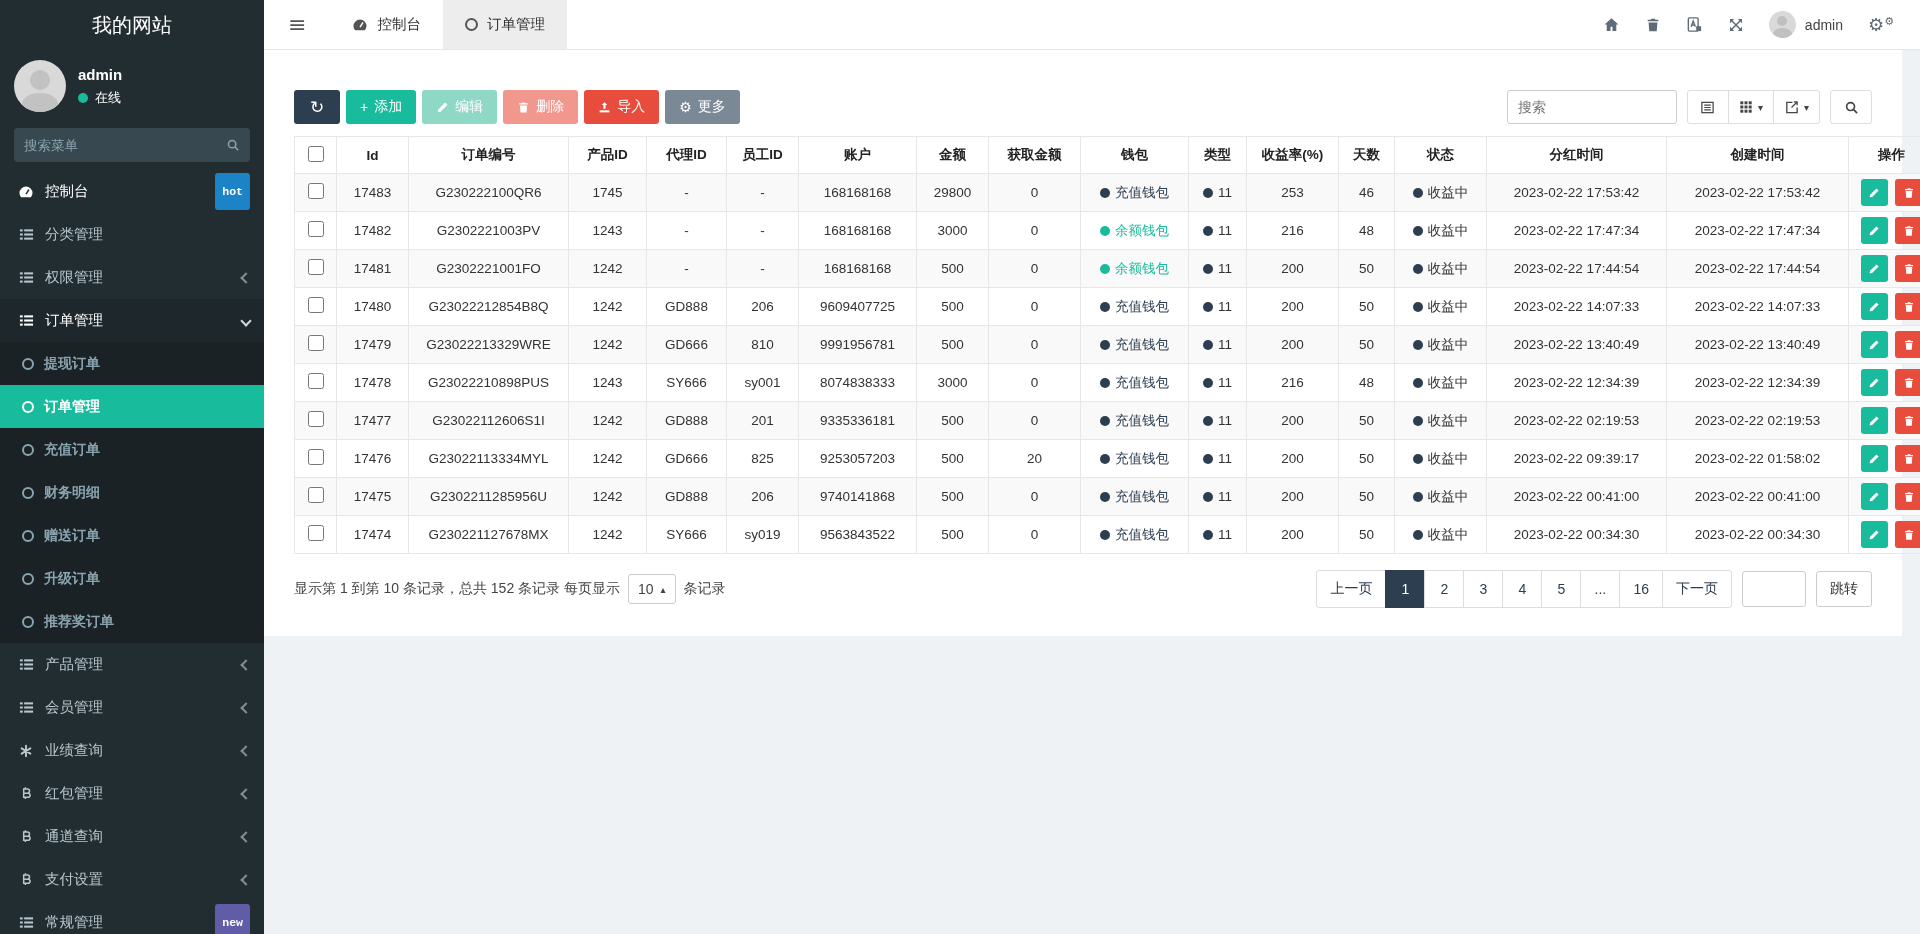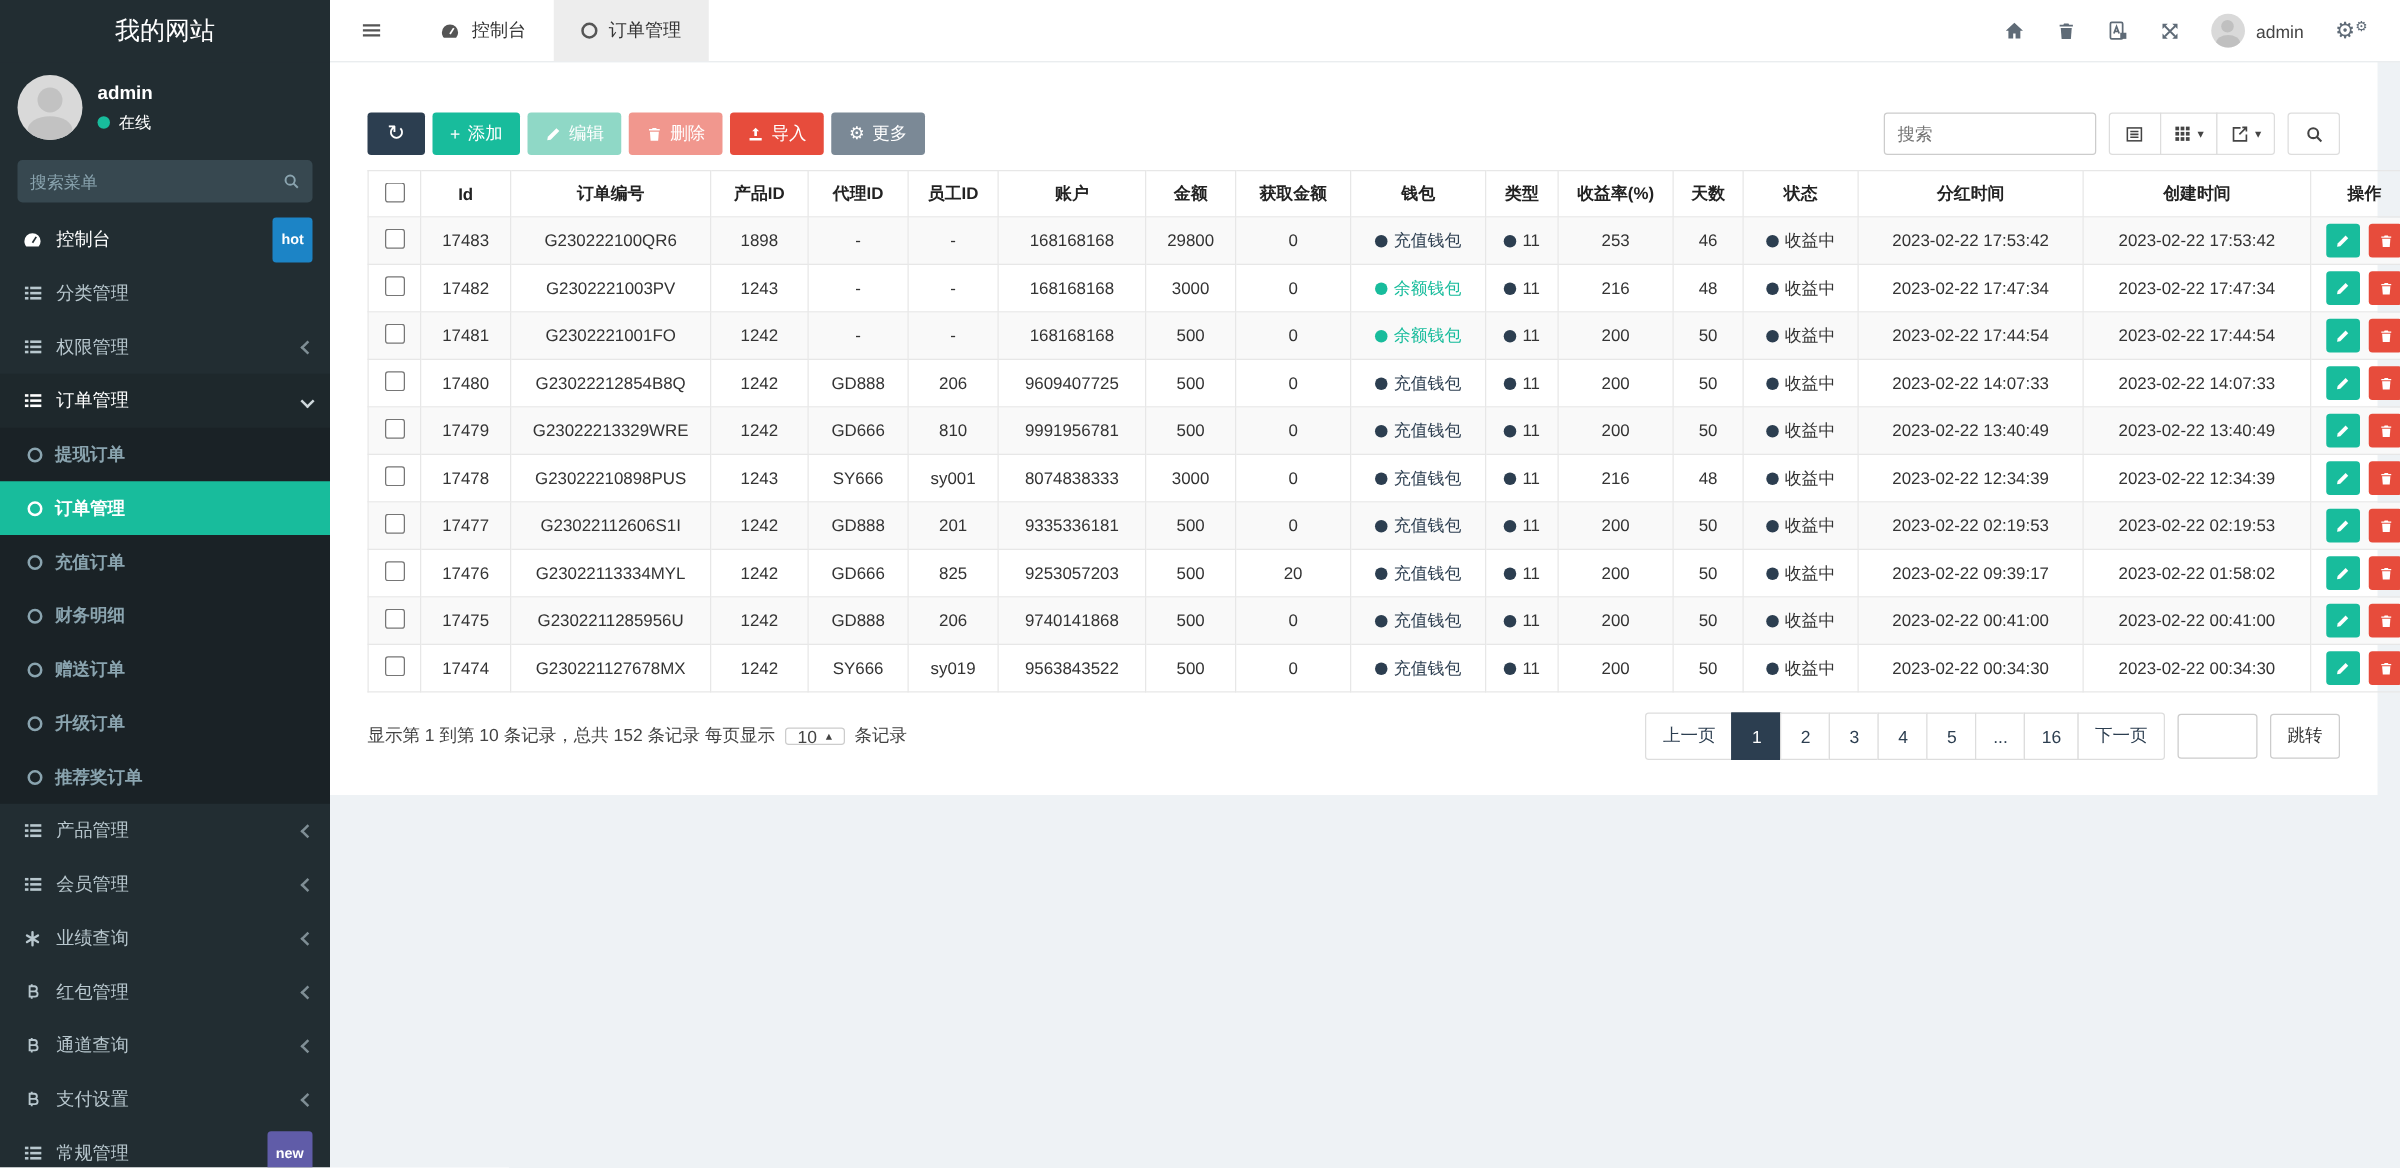--- a/index.html
+++ b/index.html
@@ -20,21 +20,21 @@
   .side-search { margin:6px 14px 8px; height:34px; background:#374850; border-radius:4px; display:flex; align-items:center; padding:0 10px; }
   .side-search input { flex:1; background:transparent; border:none; outline:none; color:#fde047; font-size:13.5px; font-family:inherit; }
   .side-search input::placeholder { color:#8aa4af; }
   .side-search svg { flex:none; color:#8aa4af; }
 
   .menu { list-style:none; }
   .menu-item { height:43px; display:flex; align-items:center; padding:0 14px; font-size:14.5px; color:#b8c7ce; cursor:pointer; }
   .menu-item.bright { color:#fff; }
   .mi-icon { width:24px; margin-right:7px; display:flex; justify-content:center; color:inherit; }
   .mi-label { flex:1; }
-  .badge { font-size:11.5px; font-weight:bold; color:#fff; border-radius:3px; padding:12px 7px; }
+  .badge { font-size:11.5px; font-weight:bold; color:#fff; border-radius:3px; padding:12px 7px;font-family:Liberation Mono, monospace; }
   .badge-hot { background:#1c84c6; }
   .badge-new { background:#605ca8; }
   .chev { width:8px; height:8px; border-style:solid; border-color:#7f8e95; border-width:0; flex:none; }
   .chev-left { border-left-width:2px; border-bottom-width:2px; transform:rotate(45deg); }
   .chev-down { border-right-width:2px; border-bottom-width:2px; transform:rotate(45deg); border-color:#cfd8dc; }
   .menu-item.expanded { background:#1e282c; color:#fff; }
   .submenu { list-style:none; background:#1a2226;font-weight:bold; }
   .submenu-item { height:43px; display:flex; align-items:center; padding:0 14px 0 22px; font-size:14px; color:#8aa4af; cursor:pointer; }
   .circle-o { width:12px; height:12px; border:2px solid currentColor; border-radius:50%; margin-right:10px; flex:none; }
   .submenu-item.active { background:#18bc9c; color:#fff; }
@@ -81,21 +81,21 @@
   th { font-weight:bold; color:#222; height:37px; }
   tbody tr:nth-child(odd) { background:#f9f9f9; }
   .dot { display:inline-block; width:10px; height:10px; border-radius:50%; vertical-align:middle; margin-right:5px; background:#2c3e50; }
   .cb { width:16px; height:16px; cursor:pointer; }
   .act-btn { width:27px; height:27px; border:none; border-radius:3px; display:inline-flex; align-items:center; justify-content:center; color:#fff; margin:0 2px; cursor:pointer; }
   .act-edit { background:#18bc9c; }
   .act-del { background:#e74c3c; }
 
   
   .table-footer { display:flex; align-items:center; margin-top:16px; font-size:14px; color:#444; }
-  .per-page { height:14px; border:1px solid #ccc; border-radius:3px; background:#fff; display:inline-flex; align-items:center; gap:7px; padding:0 9px; margin:0 8px; cursor:pointer; color:#444; }
+  .per-page { height:30px; border:1px solid #ccc; border-radius:3px; background:#fff; display:inline-flex; align-items:center; gap:7px; padding:0 9px; margin:0 8px; cursor:pointer; color:#444; }
   .pager { margin-left:auto; display:flex; align-items:center; }
   .page-btn { min-width:40px; height:38px; border:1px solid #ddd; background:#fff; color:#2c3e50; font-size:14px; font-family:inherit; display:flex; align-items:center; justify-content:center; padding:0 13px; margin-left:-1px; cursor:pointer; }
   .pager .page-btn:first-child { border-radius:3px 0 0 3px; margin-left:0; }
   .page-btn.next { border-radius:0 3px 3px 0; }
   .page-btn.active { background:#2c3e50; border-color:#2c3e50; color:#fff; }
   .jump-input { width:64px; height:36px; border:1px solid #ccc; border-radius:3px; margin:0 10px; outline:none; padding:0 8px; font-family:inherit; }
   .jump-btn { height:36px; border:1px solid #ccc; border-radius:3px; background:#fff; padding:0 13px; font-size:14px; font-family:inherit; color:#333; cursor:pointer; }
 </style>
 </head>
 <body>
@@ -454,21 +454,21 @@
           <th>创建时间</th>
           <th>操作</th>
         </tr>
       </thead>
       <tbody>
 
           <tr>
             <td><input type="checkbox" class="cb" style=""></td>
             <td>17483</td>
             <td>G230222100QR6</td>
-            <td>1898</td>
+            <td>1745</td>
             <td>-</td>
             <td>-</td>
             <td>168168168</td>
             <td>29800</td>
             <td>0</td>
             <td><span class="dot" style="background: rgb(44, 62, 80);"></span><span style="color: rgb(44, 62, 80);">充值钱包</span></td>
             <td><span class="dot"></span><span>11</span></td>
             <td>253</td>
             <td>46</td>
             <td><span class="dot"></span><span>收益中</span></td>

